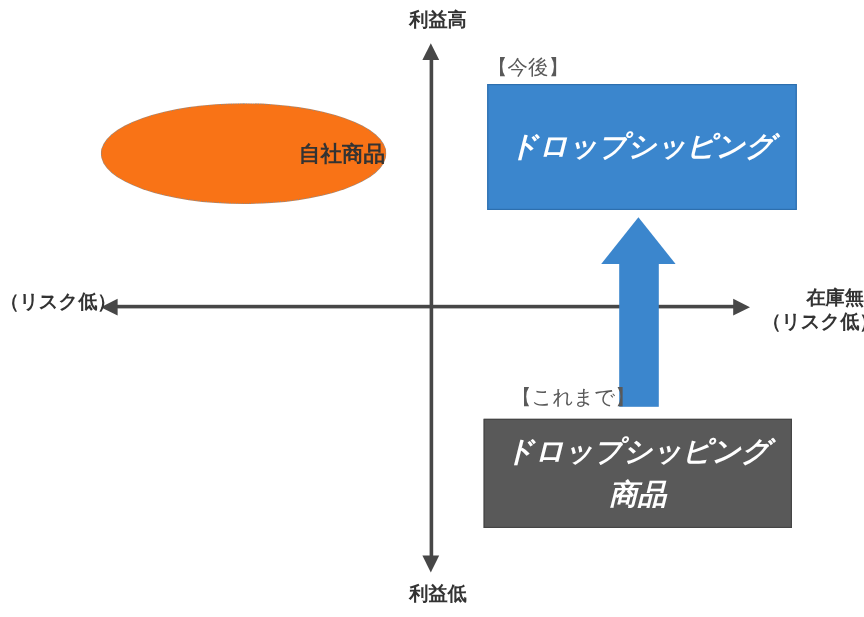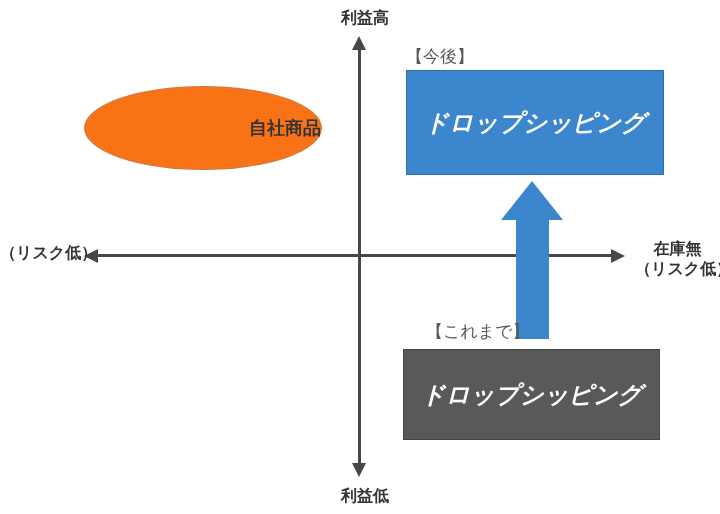--- a/index.html
+++ b/index.html
@@ -14,21 +14,21 @@
   .arrowhead{position:absolute;width:0;height:0;z-index:1;}
   .ah-up{left:352px;top:36px;border-left:7px solid transparent;border-right:7px solid transparent;border-bottom:14px solid #474747;}
   .ah-down{left:352px;top:463px;border-left:7px solid transparent;border-right:7px solid transparent;border-top:14px solid #474747;}
   .ah-left{left:84px;top:249px;border-top:7px solid transparent;border-bottom:7px solid transparent;border-right:14px solid #474747;}
   .ah-right{left:611px;top:249px;border-top:7px solid transparent;border-bottom:7px solid transparent;border-left:14px solid #474747;}
   
   .axis-label{position:absolute;color:#333333;font-weight:bold;font-size:16px;line-height:20px;text-align:center;z-index:5;white-space:nowrap;}
   .lbl-top{left:325px;top:8px;width:80px;}
   .lbl-bottom{left:325px;top:486px;width:80px;}
   .lbl-left{left:0px;top:243px;width:88px;}
-  .lbl-right{left:635px;top:239px;width:85px;}
+  .lbl-right{left:635px;top:239px;width:85px;text-align:right;}
   
   .ellipse{
     position:absolute;border-radius:50%;background:#f97316;border:1px dotted #8a8a8a;
     display:flex;align-items:center;justify-content:flex-end;z-index:2;
   }
   .ellipse-own{left:84px;top:86px;width:236px;height:82px;}
   .ellipse-purchase{left:150px;top:192px;width:290px;height:122px;}
   .ellipse-text{color:#333333;font-weight:bold;font-size:18px;white-space:nowrap;}
   
   .big-arrow-shaft{position:absolute;left:516px;top:218px;width:33px;height:121px;background:#3b86cd;z-index:3;}
@@ -78,15 +78,16 @@
   <div class="big-arrow-head"></div>
 
   <div class="tag-label tag-future">【今後】</div>
   <div class="tag-label tag-past">【これまで】</div>
 
   <div class="box box-blue">
     <div class="box-line">ドロップシッピング</div>
   </div>
   <div class="box box-gray">
     <div class="box-line">ドロップシッピング</div>
+    <div class="box-line">商品</div>
   </div>
 
 </div>
 
 </body></html>

